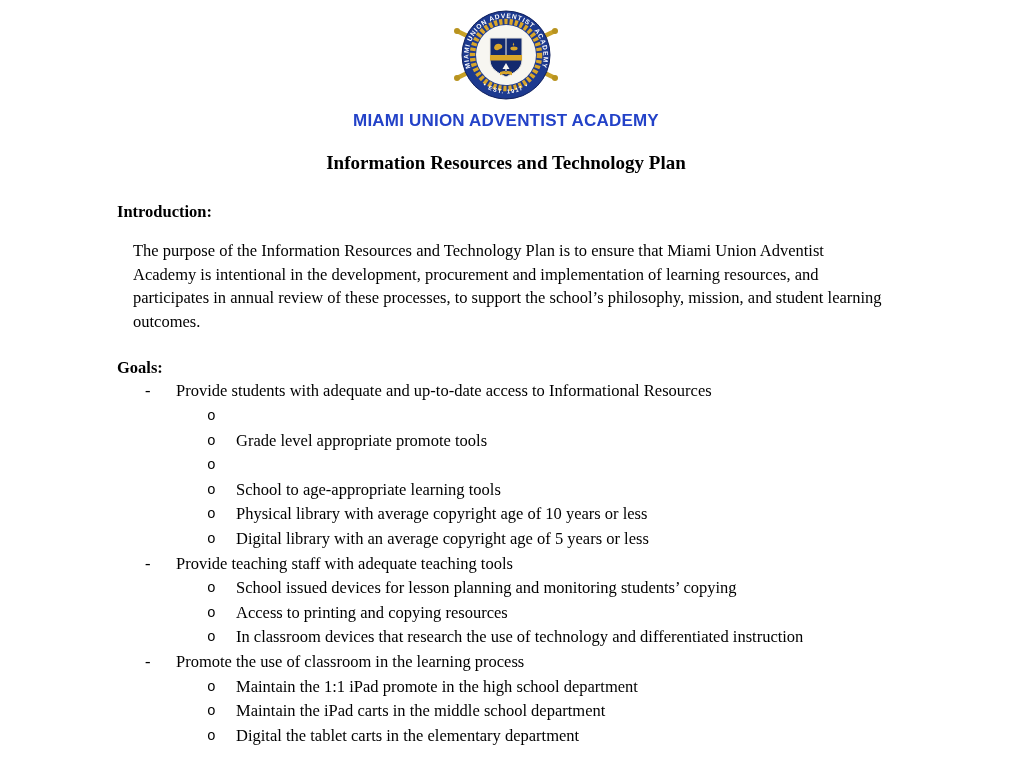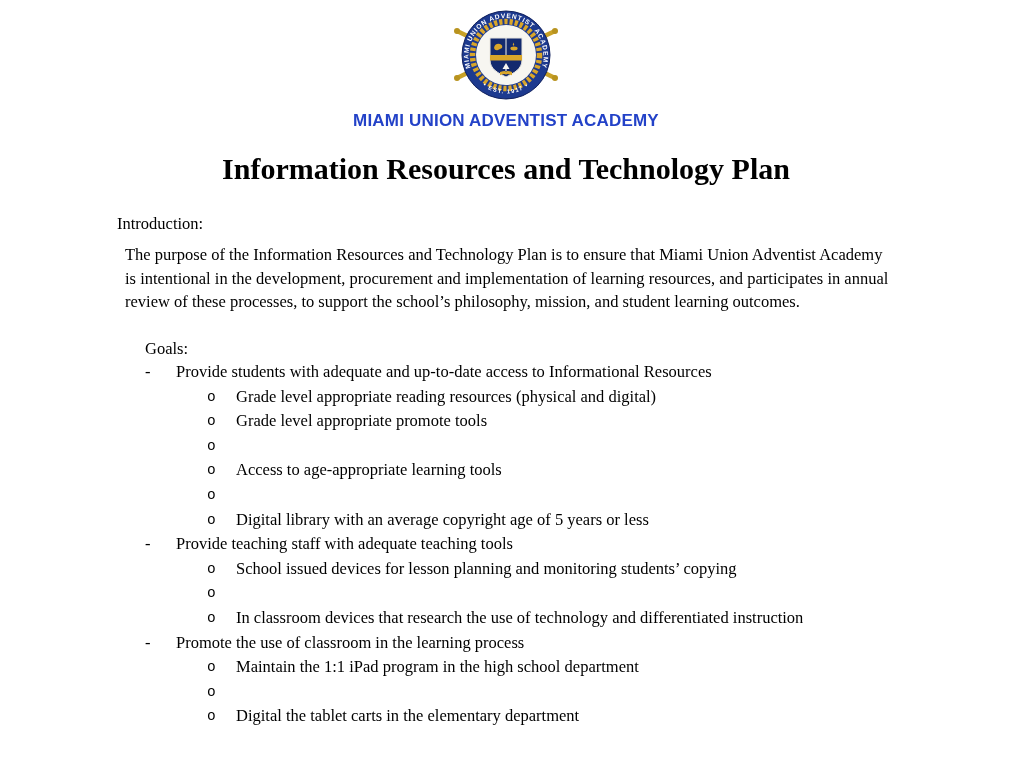--- a/index.html
+++ b/index.html
@@ -22,35 +22,35 @@
     font-family: "Liberation Sans", sans-serif;
     font-weight: bold;
     font-size: 17px;
     letter-spacing: 0.2px;
     color: #2342c8;
     margin-top: 7px;
   }
   .doc-title {
     text-align: center;
     font-family: "Liberation Serif", serif;
-    font-size: 30px;
+    font-size: 19px;
     font-weight: bold;
     margin: 21px 0 0 0;
   }
   .content {
     margin: 26px 110px 0 117px;
     font-size: 16.5px;
     line-height: 23.4px;
   }
-  .section-heading { font-weight: normal; }
+  .section-heading { font-weight: bold; }
   .intro-body {
-    margin: 8px;
+    margin: 16px;
     max-width: 768px;
   }
-  .goals-heading { margin-top: 23px; margin-left: 28px; }
+  .goals-heading { margin-top: 23px; }
   .goals-list { margin-top: 0; }
   .li {
     display: flex;
     align-items: flex-start;
     line-height: 24.6px;
     max-width: 778px;
   }
   .li .bullet { flex: 0 0 auto; }
   .lvl1 { padding-left: 28px; }
   .lvl1 .bullet { width: 31px; }
@@ -121,65 +121,67 @@
     <p class="intro-body">The purpose of the Information Resources and Technology Plan is to ensure that Miami Union Adventist Academy is intentional in the development, procurement and implementation of learning resources, and participates in annual review of these processes, to support the school’s philosophy, mission, and student learning outcomes.</p>
 
     <div class="section-heading goals-heading">Goals:</div>
     <div class="goals-list" id="goals-list">
         <div class="li lvl1">
           <span class="bullet">-</span>
           <span class="li-text">Provide students with adequate and up-to-date access to Informational Resources</span>
         </div>
         <div class="li lvl2">
           <span class="bullet">o</span>
-          <span class="li-text">Grade level appropriate reading resources (physical and digital)</span>
         </div>
         <div class="li lvl2">
           <span class="bullet">o</span>
           <span class="li-text">Grade level appropriate promote tools</span>
         </div>
         <div class="li lvl2">
           <span class="bullet">o</span>
         </div>
         <div class="li lvl2">
           <span class="bullet">o</span>
-          <span class="li-text">Access to age-appropriate learning tools</span>
+          <span class="li-text">School to age-appropriate learning tools</span>
         </div>
         <div class="li lvl2">
           <span class="bullet">o</span>
+          <span class="li-text">Physical library with average copyright age of 10 years or less</span>
         </div>
         <div class="li lvl2">
           <span class="bullet">o</span>
           <span class="li-text">Digital library with an average copyright age of 5 years or less</span>
         </div>
         <div class="li lvl1">
           <span class="bullet">-</span>
           <span class="li-text">Provide teaching staff with adequate teaching tools</span>
         </div>
         <div class="li lvl2">
           <span class="bullet">o</span>
           <span class="li-text">School issued devices for lesson planning and monitoring students’ copying</span>
         </div>
         <div class="li lvl2">
           <span class="bullet">o</span>
+          <span class="li-text">Access to printing and copying resources</span>
         </div>
         <div class="li lvl2">
           <span class="bullet">o</span>
           <span class="li-text">In classroom devices that research the use of technology and differentiated instruction</span>
         </div>
         <div class="li lvl1">
           <span class="bullet">-</span>
           <span class="li-text">Promote the use of classroom in the learning process</span>
         </div>
         <div class="li lvl2">
           <span class="bullet">o</span>
-          <span class="li-text">Maintain the 1:1 iPad program in the high school department</span>
+          <span class="li-text">Maintain the 1:1 iPad promote in the high school department</span>
         </div>
         <div class="li lvl2">
           <span class="bullet">o</span>
+          <span class="li-text">Maintain the iPad carts in the middle school department</span>
         </div>
         <div class="li lvl2">
           <span class="bullet">o</span>
           <span class="li-text">Digital the tablet carts in the elementary department</span>
         </div>
       </div>
   </div>
 
 </div>
 

